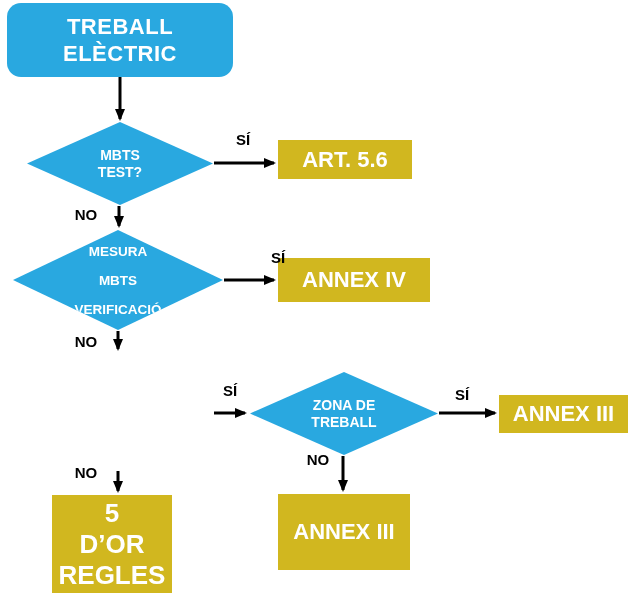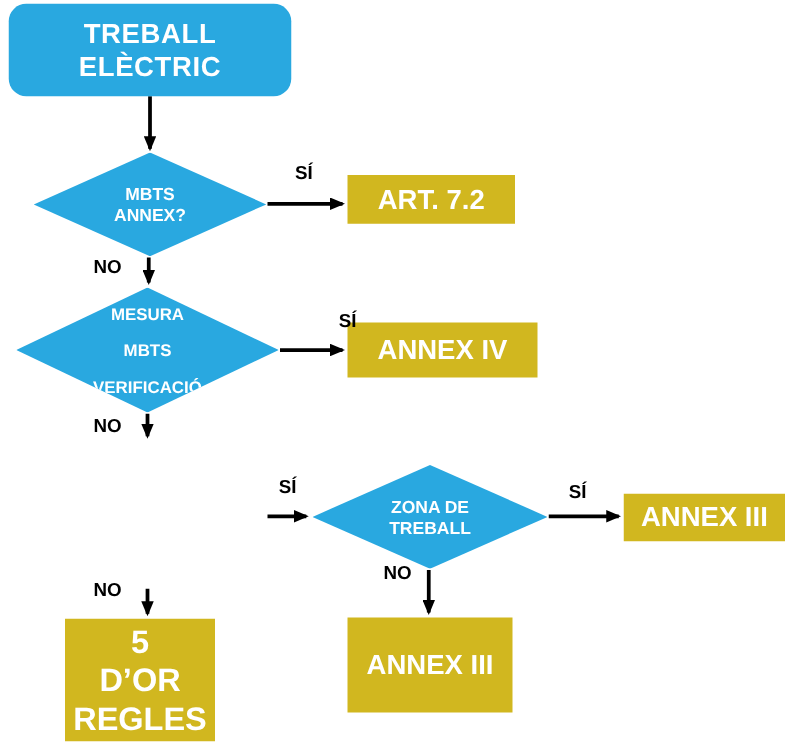--- a/index.html
+++ b/index.html
@@ -88,25 +88,25 @@
     <line x1="118" y1="471" x2="118" y2="491" marker-end="url(#ah)"></line>
   </svg>
 
   <div class="node rect-start">
     <span>TREBALL</span>
     <span>ELÈCTRIC</span>
   </div>
 
   <div class="node diamond" id="d-mbts">
     <span>MBTS</span>
-    <span>ANNEX?</span>
+    <span>TEST?</span>
   </div>
 
   <div class="node result" id="b-art43">
-    <span>ART. 7.2</span>
+    <span>ART. 5.6</span>
   </div>
 
   <div class="node diamond" id="d-mesura">
     <span>MESURA</span>
     <span>MBTS</span>
     <span>VERIFICACIÓ</span>
   </div>
 
   <div class="node result" id="b-annex4">
     <span>ANNEX IV</span>

